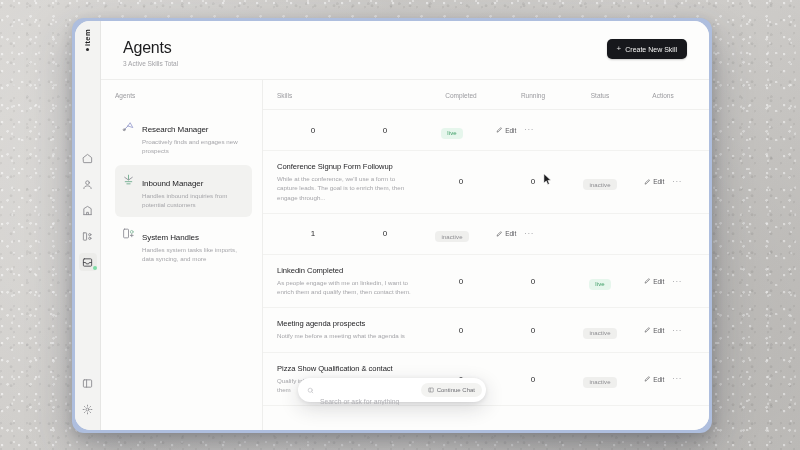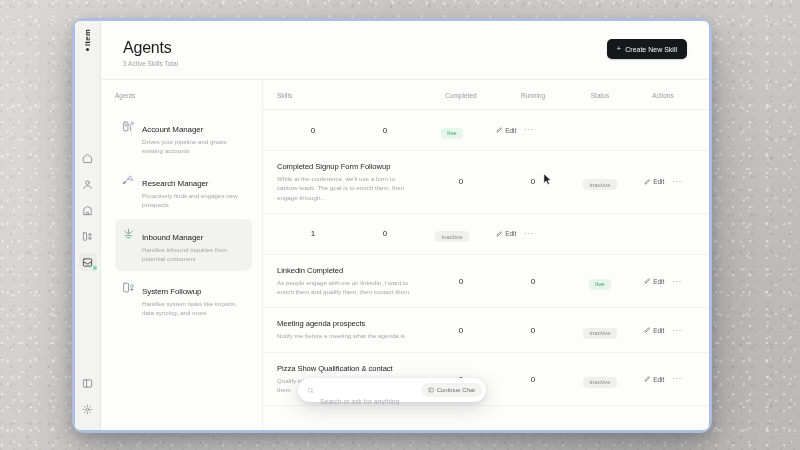--- a/index.html
+++ b/index.html
@@ -40,21 +40,21 @@
     left: 72px; top: 18px;
     width: 640px; height: 415px;
     border-radius: 12px;
     background: #aebede;
     padding: 3px;
     box-shadow: 0 18px 44px rgba(40,44,56,.34), 0 4px 12px rgba(40,44,56,.20);
     overflow: hidden;
   }
   #window-inner {
     width: 100%; height: 100%;
-    border-radius: 5px;
+    border-radius: 15px;
     background: #f6f6f5;
     display: flex;
     overflow: hidden;
     position: relative;
   }
 
   
   #rail {
     width: 26px;
     flex: 0 0 26px;
@@ -321,31 +321,20 @@
         </button>
       </div>
 
       <div id="body">
 
         <div id="agents-panel">
           <div class="col-head">Agents</div>
           <div id="agents-list">
               <div class="agent-item">
                 <span class="agent-icon">
-                  <svg viewBox="0 0 24 24" fill="none" stroke="#8b8b93" stroke-width="1.6" stroke-linecap="round" stroke-linejoin="round">
-                    <rect x="3" y="4" width="8" height="16" rx="1.5"></rect>
-                    <path d="M13 9c2 0 3 1.2 3 3v8"></path>
-                    <circle cx="18.5" cy="6" r="2.3" stroke="#a0a6c8"></circle>
-                    <path d="M6 8h2M6 11h2"></path>
-                  </svg>
-                </span>
-                <span><span class="agent-name">Account Manager</span><div class="agent-desc">Drives your pipeline and grows existing accounts</div></span>
-              </div>
-              <div class="agent-item">
-                <span class="agent-icon">
                   <svg viewBox="0 0 24 24" fill="none" stroke="#8e93c4" stroke-width="1.6" stroke-linecap="round" stroke-linejoin="round">
                     <path d="M4 18l7-7"></path>
                     <path d="M11 11l4-6 5 9-9-3z" stroke="#9aa0d0"></path>
                     <circle cx="4" cy="18" r="1.8" stroke="#8b8b93"></circle>
                   </svg>
                 </span>
                 <span><span class="agent-name">Research Manager</span><div class="agent-desc">Proactively finds and engages new prospects</div></span>
               </div>
               <div class="agent-item selected">
                 <span class="agent-icon">
@@ -359,21 +348,21 @@
                 <span><span class="agent-name">Inbound Manager</span><div class="agent-desc">Handles inbound inquiries from potential customers</div></span>
               </div>
               <div class="agent-item">
                 <span class="agent-icon">
                   <svg viewBox="0 0 24 24" fill="none" stroke="#8b8b93" stroke-width="1.6" stroke-linecap="round" stroke-linejoin="round">
                     <rect x="3" y="4" width="9" height="16" rx="1.5"></rect>
                     <circle cx="18" cy="9" r="2.6" stroke="#8fc0a5"></circle>
                     <path d="M15.4 15.5l5.2 0M18 13v5"></path>
                   </svg>
                 </span>
-                <span><span class="agent-name">System Followup</span><div class="agent-desc">Handles system tasks like imports, data syncing, and more</div></span>
+                <span><span class="agent-name">System Handles</span><div class="agent-desc">Handles system tasks like imports, data syncing, and more</div></span>
               </div>
             </div>
         </div>
 
         <div id="skills-panel">
           <div id="skills-head">
             <div class="c-skill">Skills</div>
             <div class="c-completed">Completed</div>
             <div class="c-running">Running</div>
             <div class="c-status">Status</div>
@@ -391,21 +380,21 @@
                         <path d="M16.5 3.5a2.1 2.1 0 0 1 3 3L8 18l-4 1 1-4z"></path>
                       </svg>
                     </span>
                     <span>Edit</span>
                   </span>
                   <span class="more-btn">···</span>
                 </div>
               </div>
               <div class="skill-row">
                 <div class="c-skill">
-                  <div class="skill-name">Completed Signup Form Followup</div>
+                  <div class="skill-name">Conference Signup Form Followup</div>
                   <div class="skill-desc">While at the conference, we'll use a form to capture leads. The goal is to enrich them, then engage through...</div>
                 </div>
                 <div class="c-completed num">0</div>
                 <div class="c-running num">0</div>
                 <div class="c-status"><span class="badge inactive">inactive</span></div>
                 <div class="c-actions">
                   <span class="edit-btn">
                     <span>
                       <svg viewBox="0 0 24 24" fill="none" stroke="currentColor" stroke-width="2.2" stroke-linecap="round" stroke-linejoin="round">
                         <path d="M16.5 3.5a2.1 2.1 0 0 1 3 3L8 18l-4 1 1-4z"></path>

